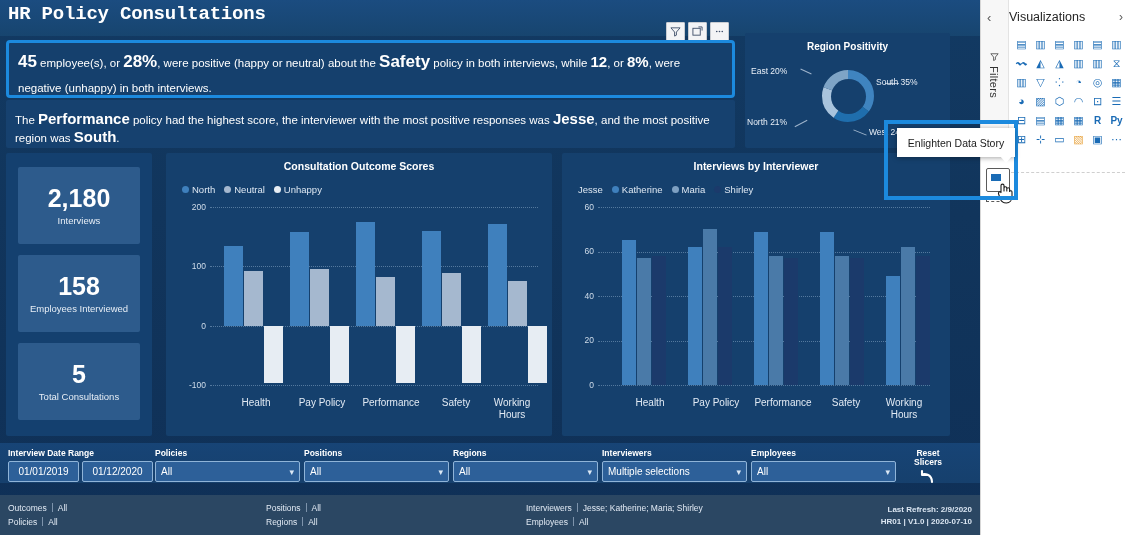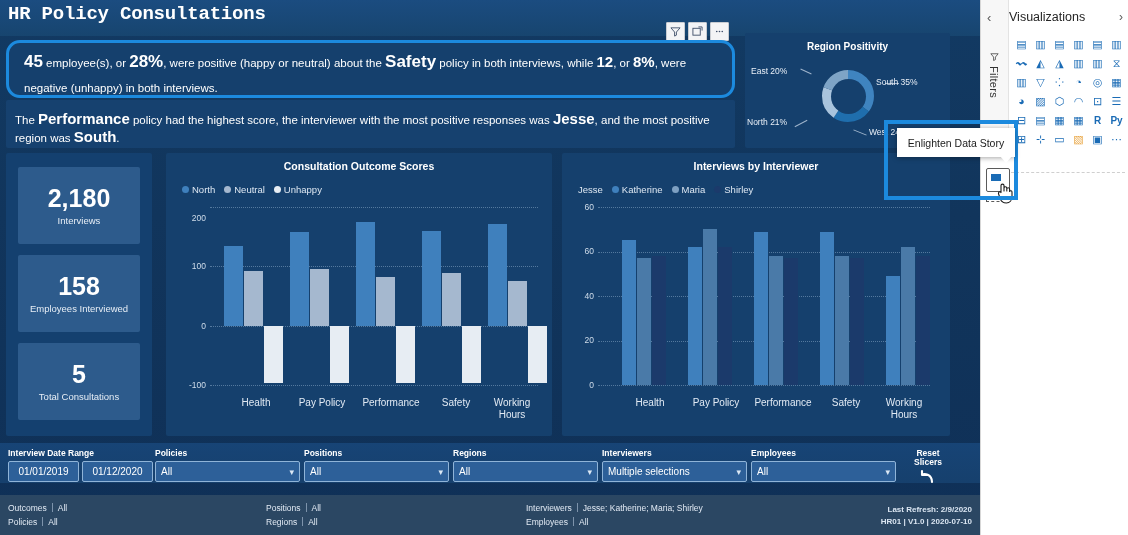--- a/index.html
+++ b/index.html
@@ -35,22 +35,22 @@
     width: 19px; height: 19px; background: #f3f4f6;
     border: 1px solid #c8ccd2; border-radius: 1px;
     display: flex; align-items: center; justify-content: center;
     color: #40506a;
   }
   .vicon svg { display: block; }
 
   
   #narrative-1 {
     position: absolute; left: 6px; top: 40px; width: 729px; height: 58px;
-    background: #15406d; border: 3px solid #1c8ade; border-radius: 14px;
-    padding: 7px 15px; color: #ffffff; line-height: 1.45;
+    background: #15406d; border: 3px solid #1c8ade; border-radius: 4px;
+    padding: 7px 9px; color: #ffffff; line-height: 1.45;
   }
   #narrative-2 {
     position: absolute; left: 6px; top: 100px; width: 729px; height: 48px;
     background: #16416f; border-radius: 2px;
     padding: 10px 9px; color: #ffffff;
   }
   .ntext { font-size: 11.5px; }
   .nbig  { font-size: 17px; font-weight: bold; }
   .nbig2 { font-size: 15px; font-weight: bold; }
 
@@ -332,21 +332,21 @@
         <div class="bar" style="left:186px; top:119px; width:19px; height:57px;  background:#e7edf3;"></div>
 
         <div class="bar" style="left:212px; top:24px;  width:19px; height:95px; background:#3f80bd;"></div>
         <div class="bar" style="left:232px; top:66px;  width:19px; height:53px; background:#a5b8cf;"></div>
         <div class="bar" style="left:252px; top:119px; width:19px; height:57px; background:#e7edf3;"></div>
 
         <div class="bar" style="left:278px; top:17px;  width:19px; height:102px; background:#3f80bd;"></div>
         <div class="bar" style="left:298px; top:74px;  width:19px; height:45px;  background:#a5b8cf;"></div>
         <div class="bar" style="left:318px; top:119px; width:19px; height:57px;  background:#e7edf3;"></div>
       </div>
-      <div class="ytick" style="left:14px; top:60px;  width:26px;">200</div>
+      <div class="ytick" style="left:14px; top:49px;  width:26px;">200</div>
       <div class="ytick" style="left:14px; top:108px; width:26px;">100</div>
       <div class="ytick" style="left:14px; top:168px; width:26px;">0</div>
       <div class="ytick" style="left:11px; top:227px; width:29px;">-100</div>
 
       <div class="xcat" style="left:62px;  top:244px; width:56px;">Health</div>
       <div class="xcat" style="left:128px; top:244px; width:56px;">Pay Policy</div>
       <div class="xcat" style="left:194px; top:244px; width:62px;">Performance</div>
       <div class="xcat" style="left:262px; top:244px; width:56px;">Safety</div>
       <div class="xcat" style="left:322px; top:244px; width:48px;">Working Hours</div>
     </div>

